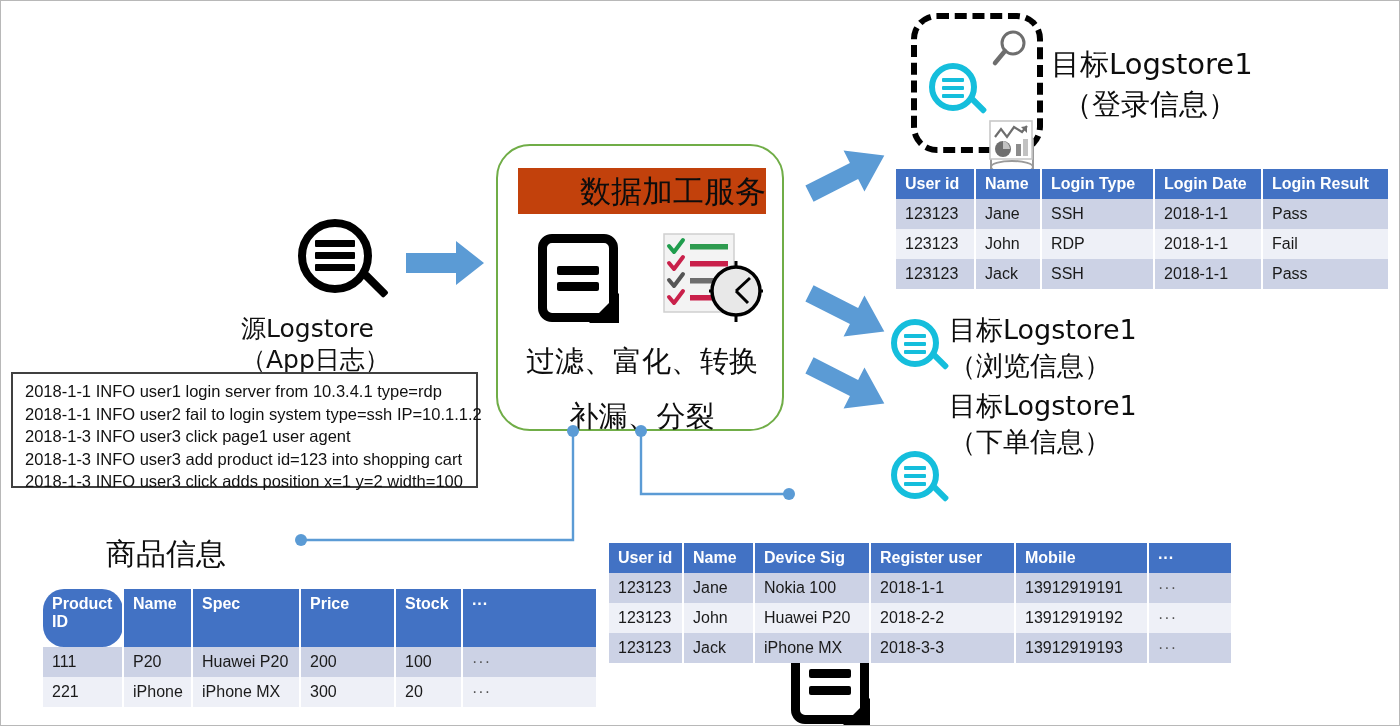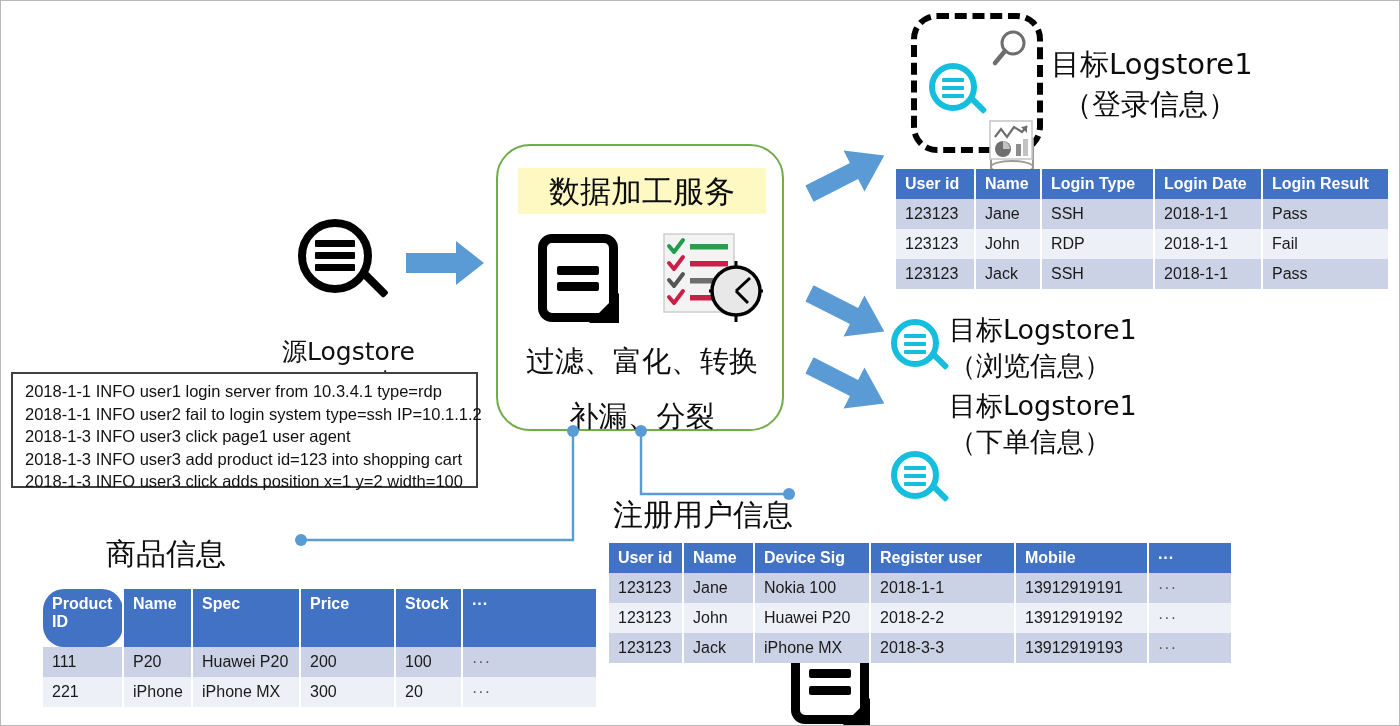--- a/index.html
+++ b/index.html
@@ -12,21 +12,21 @@
   #page{
     position:relative;width:1398px;height:724px;
     border:1px solid #b8b8b8;
     background:#fff;
     overflow:hidden;
   }
   .abs{position:absolute;}
 
   
   .cn{font-family:"DejaVu Sans","Liberation Sans",sans-serif;color:#0d0d0d;}
-  .lbl{font-size:25px;line-height:30px;color:#111;text-align:center;white-space:nowrap;margin-top:23px;}
+  .lbl{font-size:25px;line-height:30px;color:#111;white-space:nowrap;}
 
   
   .mag-dark{position:relative;width:92px;height:92px;}
   .mag-dark .ring{
     position:absolute;left:0;top:0;width:74px;height:74px;
     border:8px solid #000;border-radius:50%;box-sizing:border-box;
   }
   .mag-dark .bar{position:absolute;background:#000;height:7px;border-radius:1px;}
   .mag-dark .handle{
     position:absolute;width:8px;height:30px;background:#000;
@@ -78,22 +78,22 @@
     border:2px solid #404040;background:#fff;
     padding:6px 10px 8px 12px;box-sizing:border-box;
   }
   #logbox div{font-size:16.5px;line-height:22.5px;color:#111;white-space:nowrap;}
 
   
   #svcbox{
     border:2.5px solid #70AD47;border-radius:34px;background:#fff;box-sizing:border-box;
   }
   #svctitle{
-    background:#fef9c3;color:#0d0d0d;font-size:31px;line-height:46px;
-    text-align:center;font-family:"DejaVu Sans","Liberation Sans",sans-serif;
+    background:#c2410c;color:#0d0d0d;font-size:31px;line-height:46px;
+    text-align:right;font-family:"DejaVu Sans","Liberation Sans",sans-serif;
   }
   #svcdesc{
     font-size:29px;line-height:38px;text-align:center;color:#0d0d0d;
     font-family:"DejaVu Sans","Liberation Sans",sans-serif;
   }
 
   
   #dashbox{
     border:6px dashed #000;border-radius:26px;box-sizing:border-box;background:#fff;
   }
@@ -350,21 +350,20 @@
         <td>221</td>
         <td>iPhone</td>
         <td>iPhone MX</td>
         <td>300</td>
         <td>20</td>
         <td class="ell">···</td>
       </tr>
     </tbody>
   </table>
 
-  <div class="abs cn" style="left:612px;top:496px;font-size:30px;line-height:36px;white-space:nowrap;">注册用户信息</div>
   <div class="abs docicon" style="left:790px;top:455px;width:78px;height:82px;">
     <div class="body"></div>
     <div class="l1" style="left:18px;top:27px;width:42px;height:9px;"></div>
     <div class="l2" style="left:18px;top:44px;width:42px;height:9px;"></div>
     <div class="fold" style="border-left-width:27px;border-bottom-width:27px;"></div>
   </div>
 
   <table class="dt abs" style="left:608px;top:542px;width:622px;">
     <colgroup>
         <col style="width:74px">

